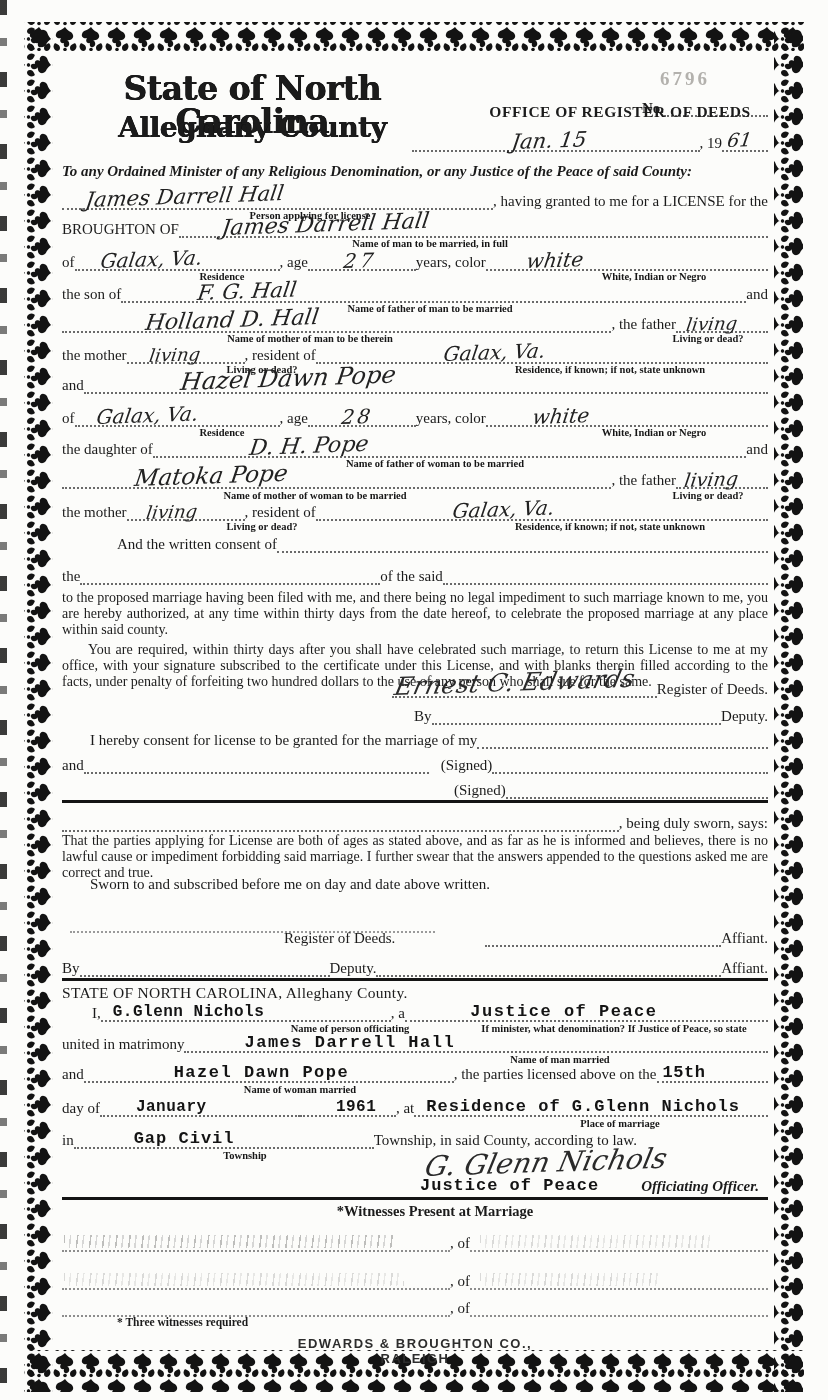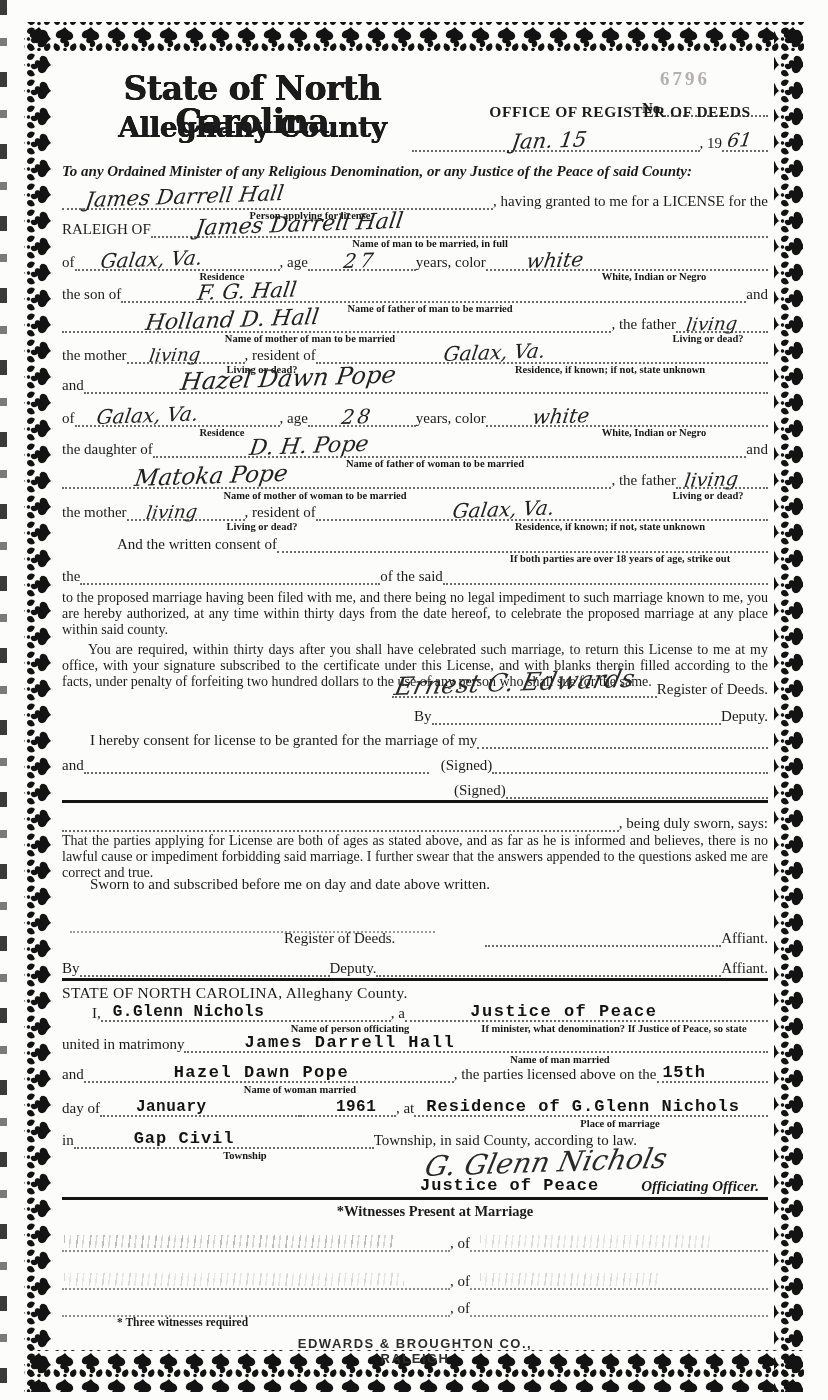--- a/index.html
+++ b/index.html
@@ -95,21 +95,21 @@
       <span class="fill">
         <span class="hw" style="left:5%;font-size:21px;">James Darrell Hall</span>
       </span>
       <span class="lbl">, having granted to me for a LICENSE for the</span>
     </div>
     <div class="caprow" style="top:210px;">
       <span class="cap" style="left:148px;width:200px;">Person applying for license</span>
     </div>
 
     <div class="row" style="top:217px;">
-      <span class="lbl">RALEIGH OF</span>
+      <span class="lbl">BROUGHTON OF</span>
       <span class="fill">
         <span class="hw" style="left:7%;font-size:22px;">James Darrell Hall</span>
       </span>
     </div>
     <div class="caprow" style="top:238px;">
       <span class="cap" style="left:243px;width:250px;">Name of man to be married, in full</span>
     </div>
 
     <div class="row" style="top:250px;">
       <span class="lbl">of</span>
@@ -144,21 +144,21 @@
     <div class="row" style="top:312px;">
       <span class="fill">
         <span class="hw" style="left:15%;font-size:22px;">Holland D. Hall</span>
       </span>
       <span class="lbl">, the father</span>
       <span class="fillw" style="width:92px;">
         <span class="hw" style="left:10%;font-size:18px;">living</span>
       </span>
     </div>
     <div class="caprow" style="top:333px;">
-      <span class="cap" style="left:103px;width:290px;">Name of mother of man to be married</span>
+      <span class="cap" style="left:103px;width:290px;">Name of mother of man to be therein</span>
       <span class="cap" style="left:586px;width:120px;">Living or dead?</span>
     </div>
 
     <div class="row" style="top:343px;">
       <span class="lbl">the mother</span>
       <span class="fillw" style="width:118px;">
         <span class="hw" style="left:18%;font-size:18px;">living</span>
       </span>
       <span class="lbl">, resident of</span>
       <span class="fill">
@@ -233,23 +233,20 @@
     </div>
     <div class="caprow" style="top:521px;">
       <span class="cap" style="left:140px;width:120px;">Living or dead?</span>
       <span class="cap" style="left:398px;width:300px;">Residence, if known; if not, state unknown</span>
     </div>
 
     <div class="row" style="top:532px;">
       <span class="spacer" style="width:55px;"></span>
       <span class="lbl">And the written consent of</span>
       <span class="fill"></span>
-    </div>
-    <div class="caprow" style="top:553px;">
-      <span class="cap" style="left:408px;width:300px;">If both parties are over 18 years of age, strike out</span>
     </div>
 
     <div class="row" style="top:564px;">
       <span class="lbl">the</span>
       <span class="fillw" style="width:300px;"></span>
       <span class="lbl">of the said</span>
       <span class="fill"></span>
     </div>
 
     <div class="para" style="top:590px;">to the proposed marriage having been filed with me, and there being no legal impediment to such marriage known to me, you are hereby authorized, at any time within thirty days from the date hereof, to celebrate the proposed marriage at any place within said county.</div>

